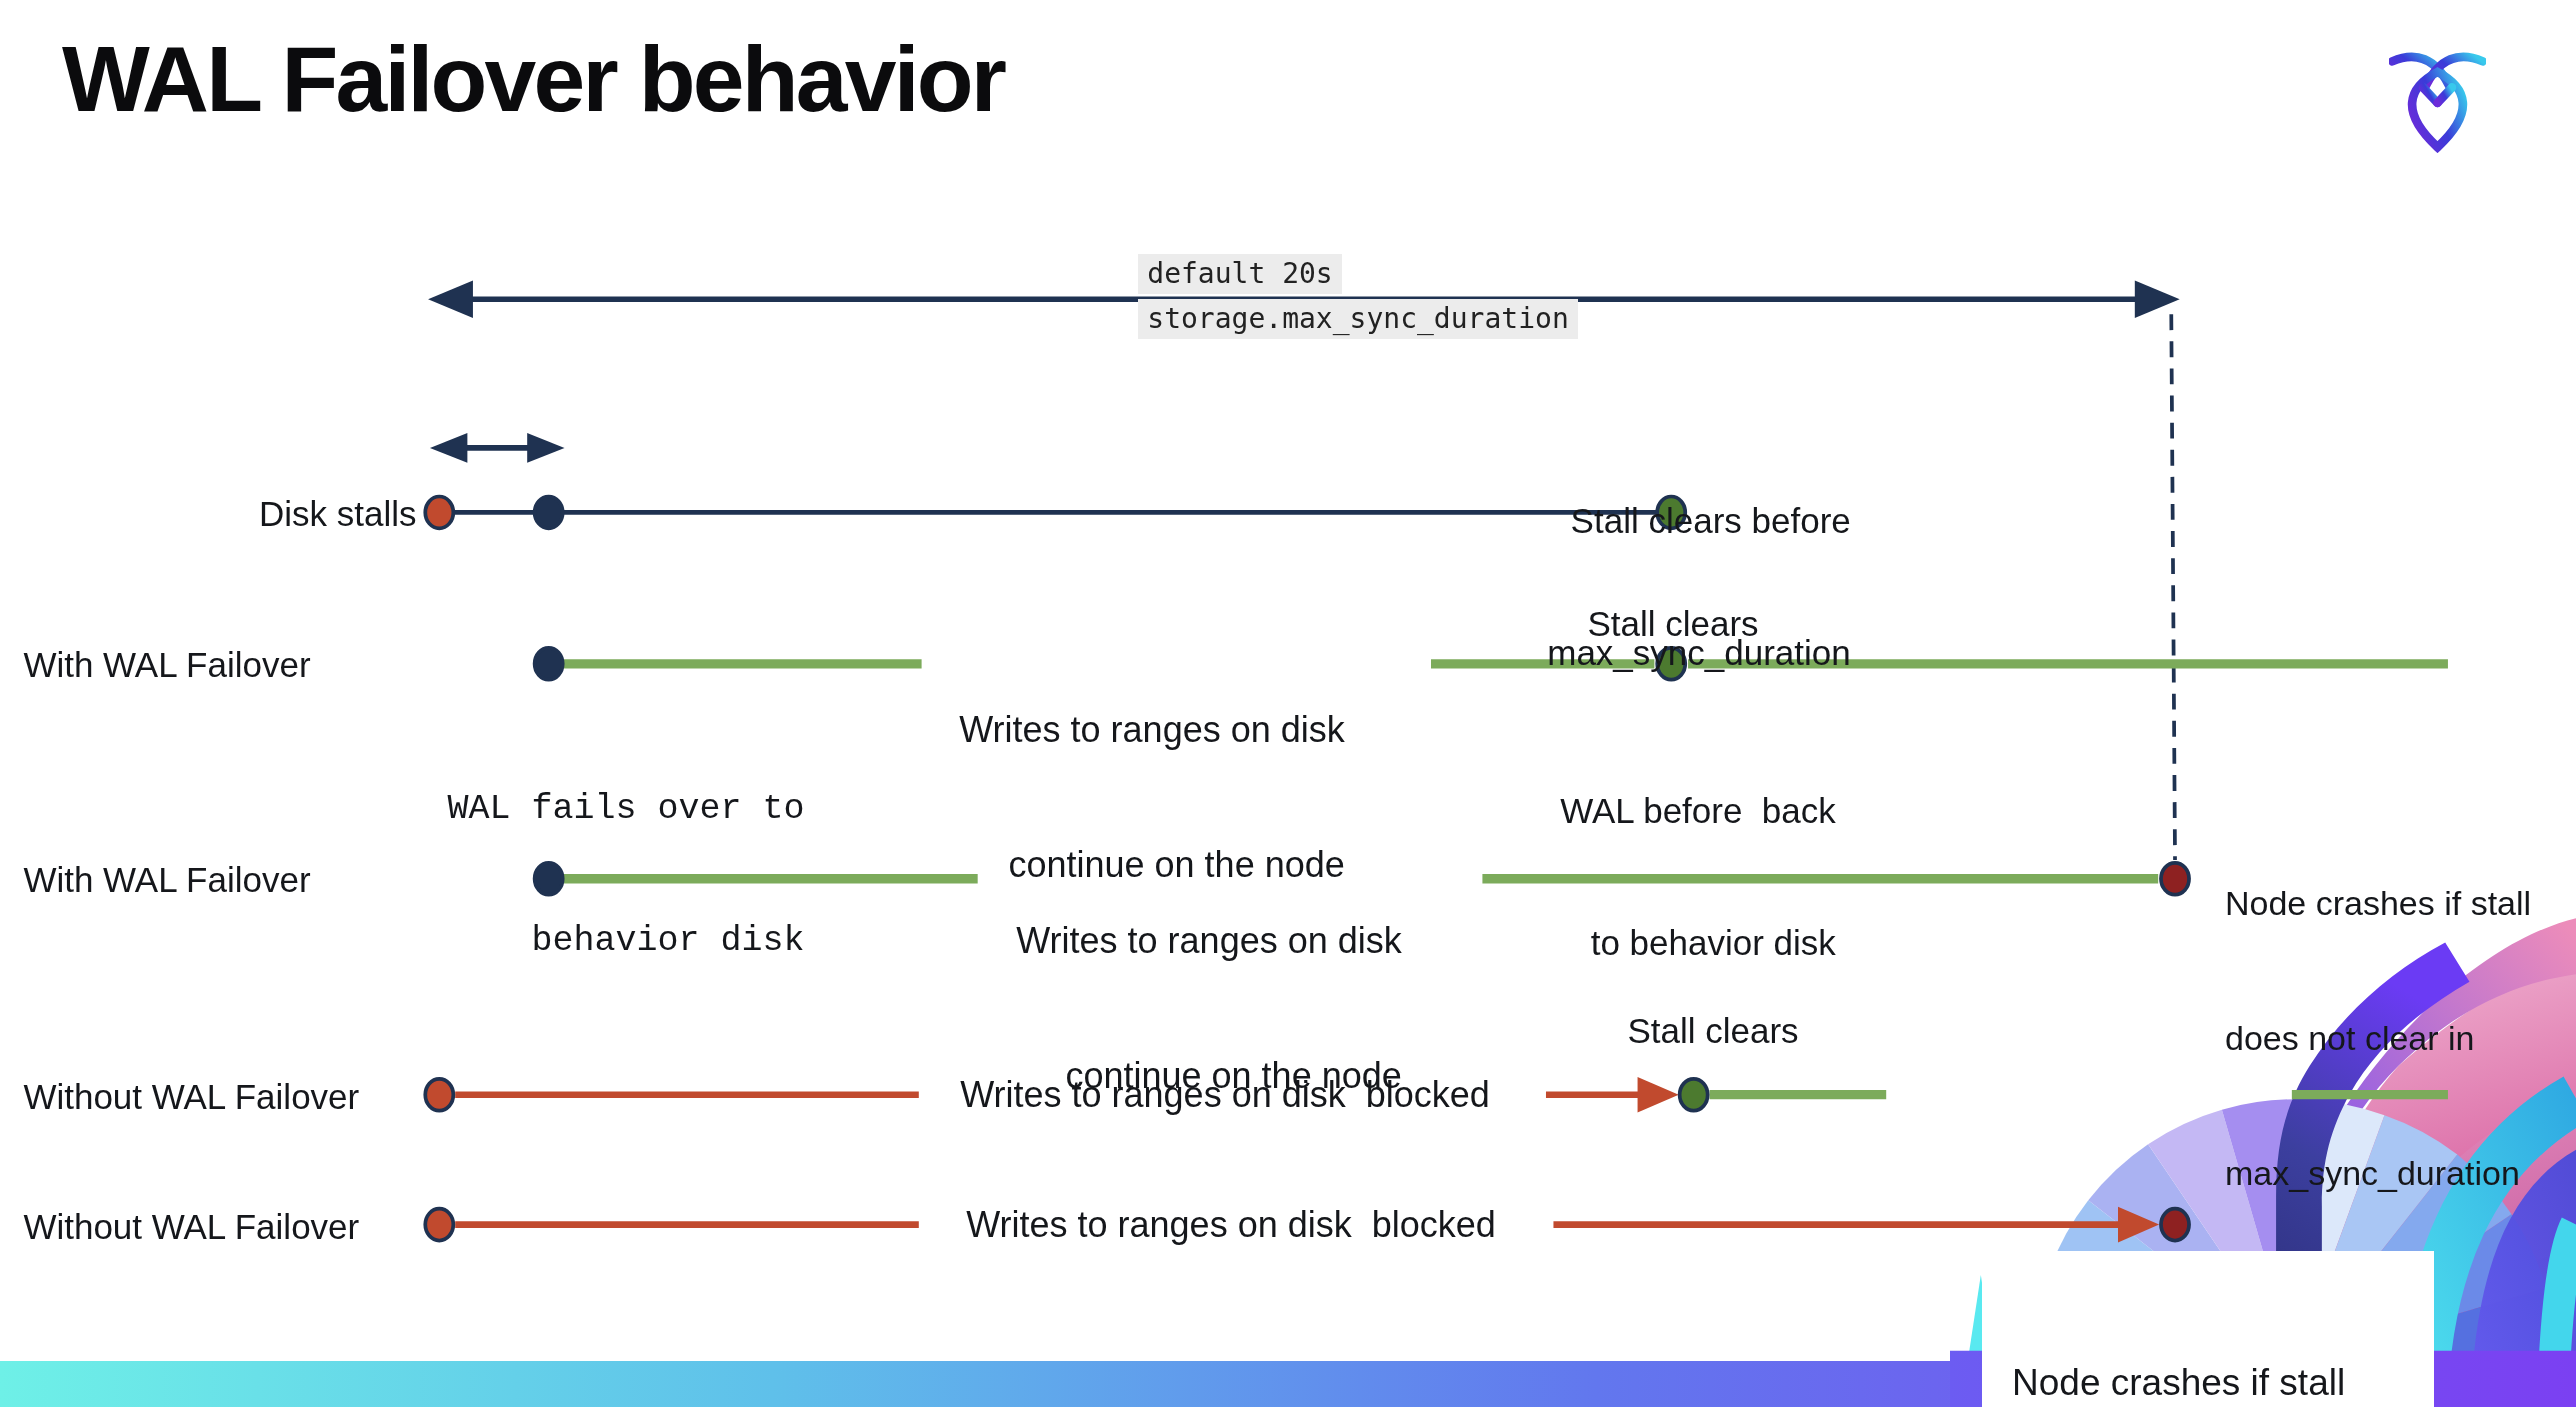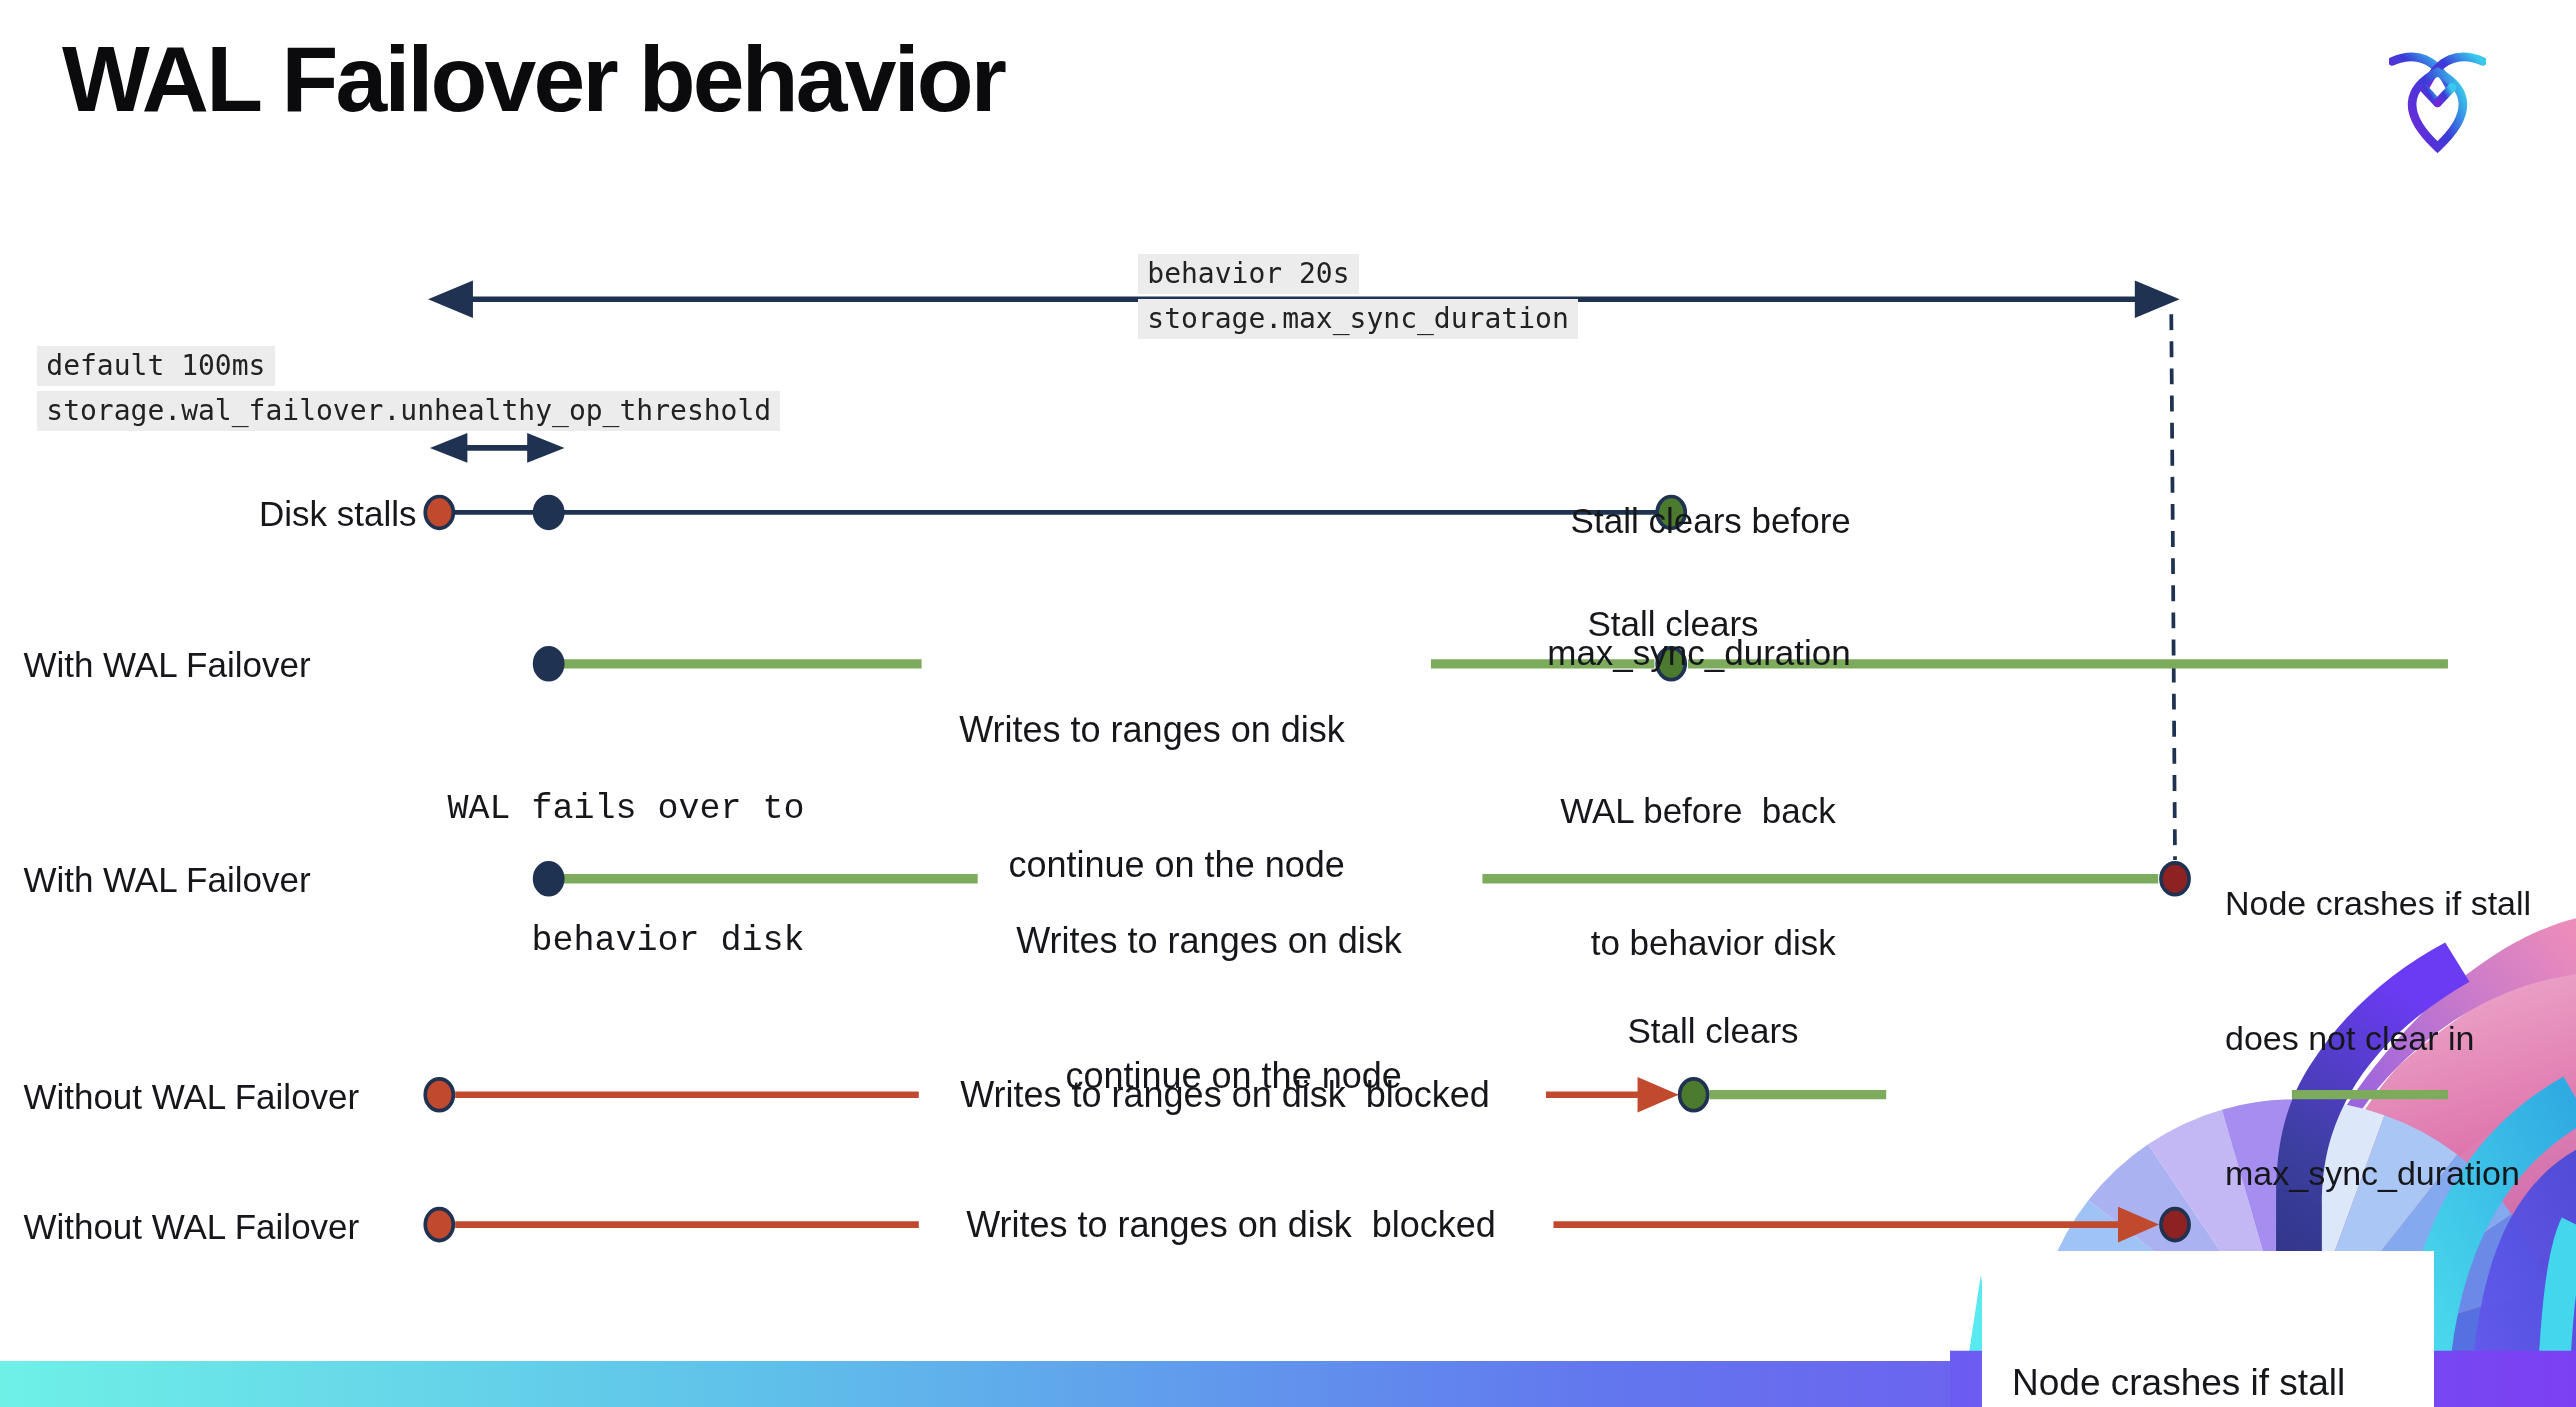--- a/index.html
+++ b/index.html
@@ -173,26 +173,22 @@
       <path d="M3,17 C28,6 48,14 62,42"></path>
       <path d="M97,17 C72,6 52,14 38,42"></path>
       <path d="M50,28 C81,44 89,70 50,106 C11,70 19,44 50,28 Z"></path>
       <path d="M50,60 L50,99"></path>
       <path d="M50,60 L35,44"></path>
       <path d="M50,60 L65,44"></path>
     </g>
   </svg>
 
   <div class="codeblock toplayer" style="left:1138px;top:254px;">
-    <span>behavior 20s</span>
+    <span>default 20s</span>
     <span>storage.max_sync_duration</span>
-  </div>
-  <div class="codeblock toplayer" style="left:37px;top:346px;">
-    <span>default 100ms</span>
-    <span>storage.wal_failover.unhealthy_op_threshold</span>
   </div>
 
   <div class="t toplayer" style="left:228px;top:492px;margin-left:31px;">Disk stalls</div>
   <div class="t ctr toplayer" style="left:1699px;top:411px;">
     <div>Stall clears before</div>
     <div>max_sync_duration</div>
   </div>
 
   <div class="t toplayer" style="left:23.4px;top:643px;">With WAL Failover</div>
   <div class="t ctr toplayer" style="left:626px;top:699px;font-family:Liberation Mono, monospace;">

